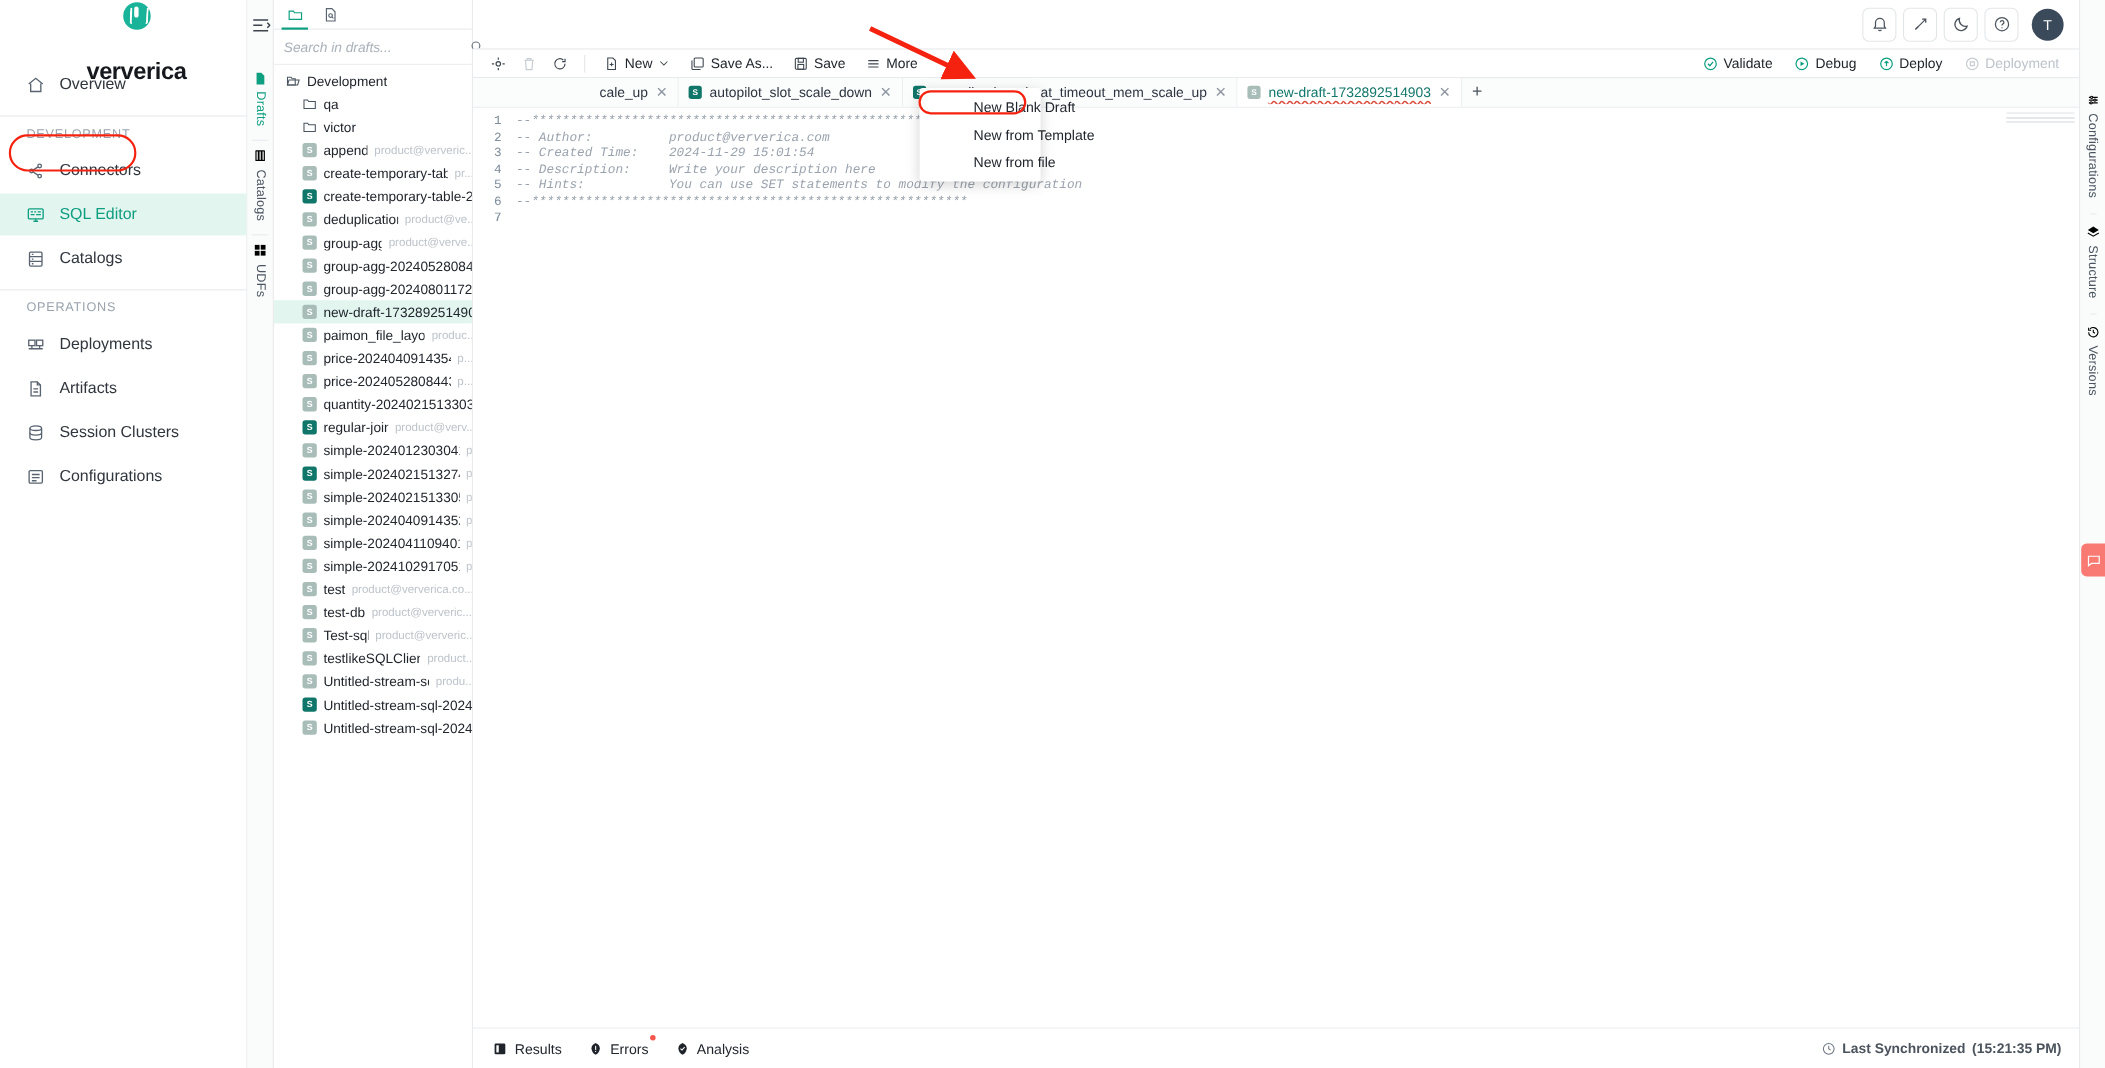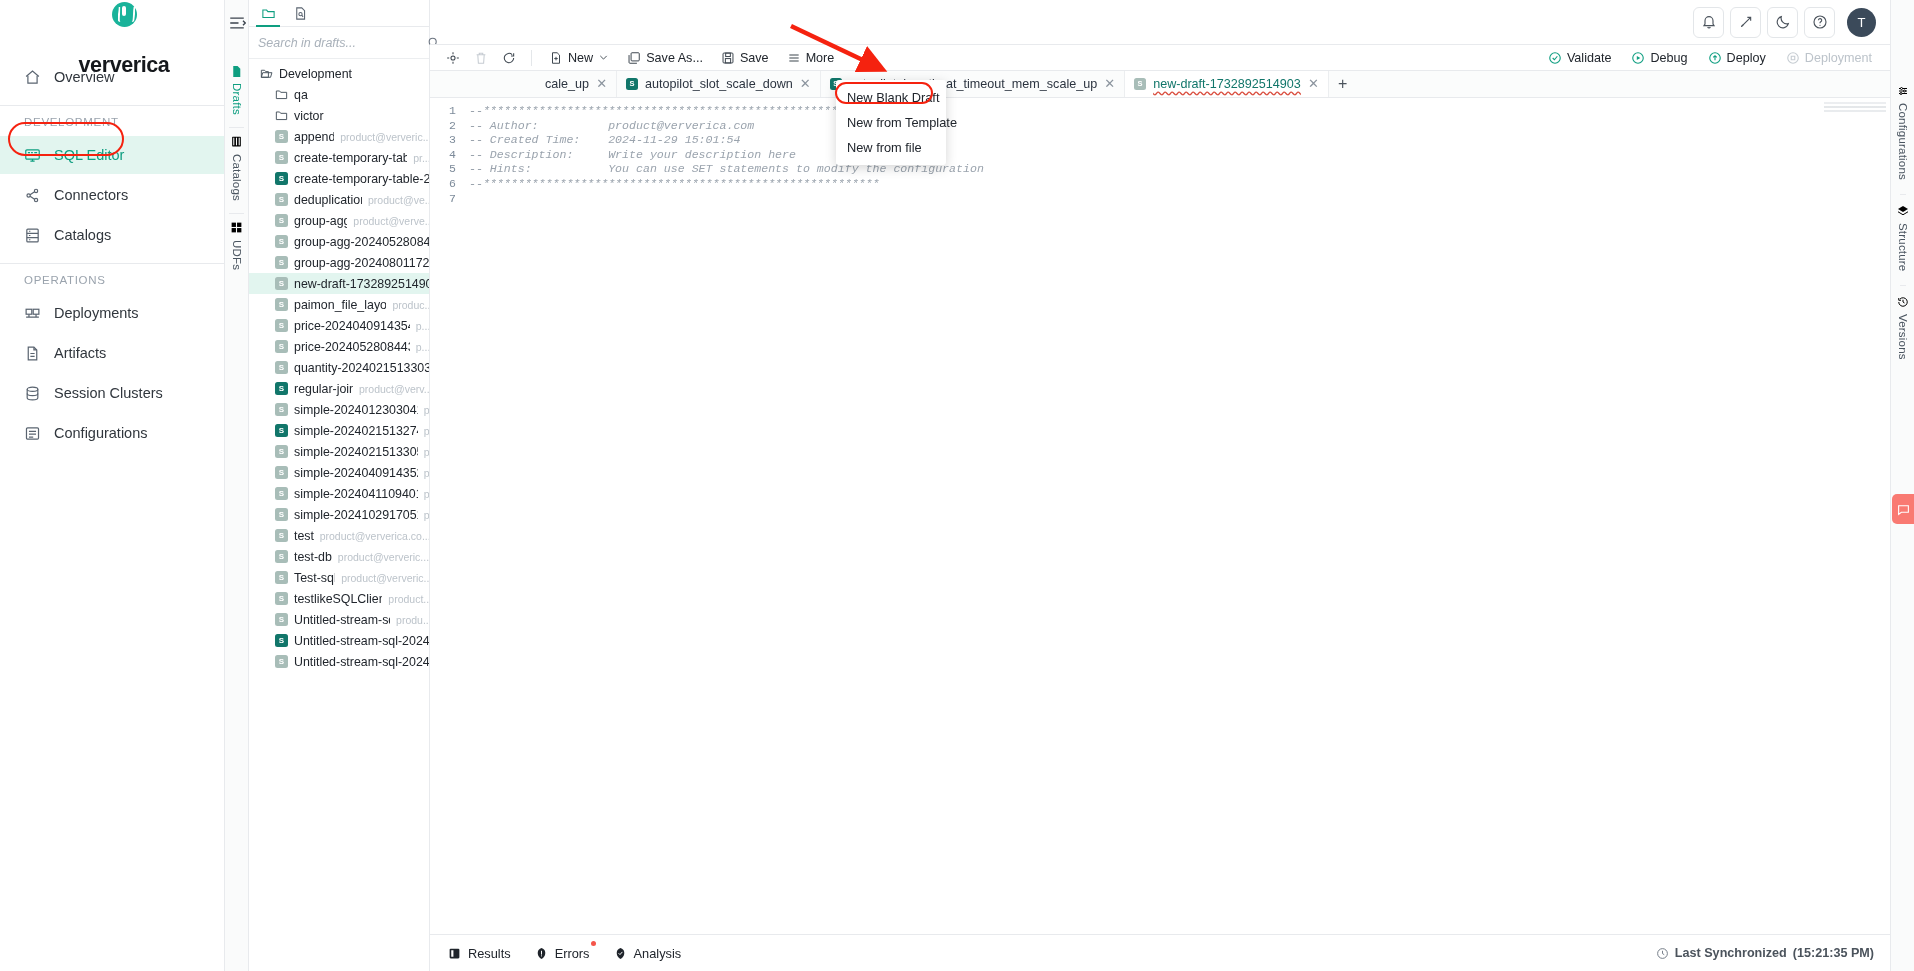--- a/index.html
+++ b/index.html
@@ -181,21 +181,21 @@
   .bbtn { display: flex; align-items: center; gap: 7px; font-size: 12.8px; color: #21262d; padding: 0 16px 0 8px; cursor: pointer; position: relative; }
   .bbtn .bi { display: flex; color: #1f242b; }
   .bdot { position: absolute; width: 5px; height: 5px; border-radius: 50%; background: #f5554a; top: -5px; right: 10px; }
   .bright { margin-left: auto; display: flex; align-items: center; gap: 6px; padding-right: 16px; font-size: 12.6px; color: #4b535c; font-weight: bold; }
 
   
   .dropdown {
     position: absolute; left: 406px; top: 80px; width: 110px; background: #fff;
     box-shadow: 0 3px 12px rgba(0,0,0,.17); border-radius: 3px; padding: 5px 0; z-index: 60;
   }
-  .dd-item { height: 25px; display: flex; align-items: center; padding: 0 11px; font-size: 12.8px; color: #21262d; cursor: pointer; white-space: nowrap; }
+  .dd-item { height: 25px; display: flex; align-items: center; padding: 0 25px; font-size: 12.8px; color: #21262d; cursor: pointer; white-space: nowrap; margin-left: 24px; }
   .dd-ring {
     position: absolute; left: 405px; top: 82px; width: 98px; height: 22px;
     border: 2.4px solid #f5220f; border-radius: 11px; z-index: 61; pointer-events: none;
   }
   .arrow-svg { position: absolute; left: 355px; top: 22px; z-index: 62; pointer-events: none; }
 </style>
 </head>
 <body>
 
 <div class="app">
@@ -212,42 +212,42 @@
           <svg width="17" height="17" viewBox="0 0 24 24" fill="none" stroke="currentColor" stroke-width="1.7">
               <path d="M3 10.5 12 3l9 7.5"></path>
               <path d="M5.5 9.6V20h13V9.6"></path>
             </svg>
         </span>
         <span>Overview</span>
       </div>
 
       <div class="nav-sep"></div>
       <div class="nav-group">DEVELOPMENT</div>
-
-      <div class="nav-item active">
-        <span class="ico">
-          <svg width="17" height="17" viewBox="0 0 24 24" fill="none" stroke="currentColor" stroke-width="1.7">
-              <rect x="2.5" y="4" width="19" height="13" rx="1.6"></rect>
-              <path d="M9 20h6M12 17v3"></path>
-              <path d="M5.5 8h3M10 8h2.5M14.5 8h4M5.5 11.5h5M12.5 11.5h6"></path>
-            </svg>
-        </span>
-        <span>SQL Editor</span>
-      </div>
 
       <div class="nav-item">
         <span class="ico">
           <svg width="17" height="17" viewBox="0 0 24 24" fill="none" stroke="currentColor" stroke-width="1.7">
               <circle cx="17" cy="5.5" r="2.3"></circle>
               <circle cx="17" cy="18.5" r="2.3"></circle>
               <circle cx="6.5" cy="12" r="2.3"></circle>
               <path d="M8.6 10.8 14.9 6.7M8.6 13.2l6.3 4.1"></path>
             </svg>
         </span>
         <span>Connectors</span>
+      </div>
+
+      <div class="nav-item active">
+        <span class="ico">
+          <svg width="17" height="17" viewBox="0 0 24 24" fill="none" stroke="currentColor" stroke-width="1.7">
+              <rect x="2.5" y="4" width="19" height="13" rx="1.6"></rect>
+              <path d="M9 20h6M12 17v3"></path>
+              <path d="M5.5 8h3M10 8h2.5M14.5 8h4M5.5 11.5h5M12.5 11.5h6"></path>
+            </svg>
+        </span>
+        <span>SQL Editor</span>
       </div>
 
       <div class="nav-item">
         <span class="ico">
           <svg width="17" height="17" viewBox="0 0 24 24" fill="none" stroke="currentColor" stroke-width="1.7">
               <rect x="4" y="3" width="16" height="18" rx="1.4"></rect>
               <path d="M4 9h16M4 15h16"></path>
               <path d="M7 6h2M7 12h2M7 18h2"></path>
             </svg>
         </span>

